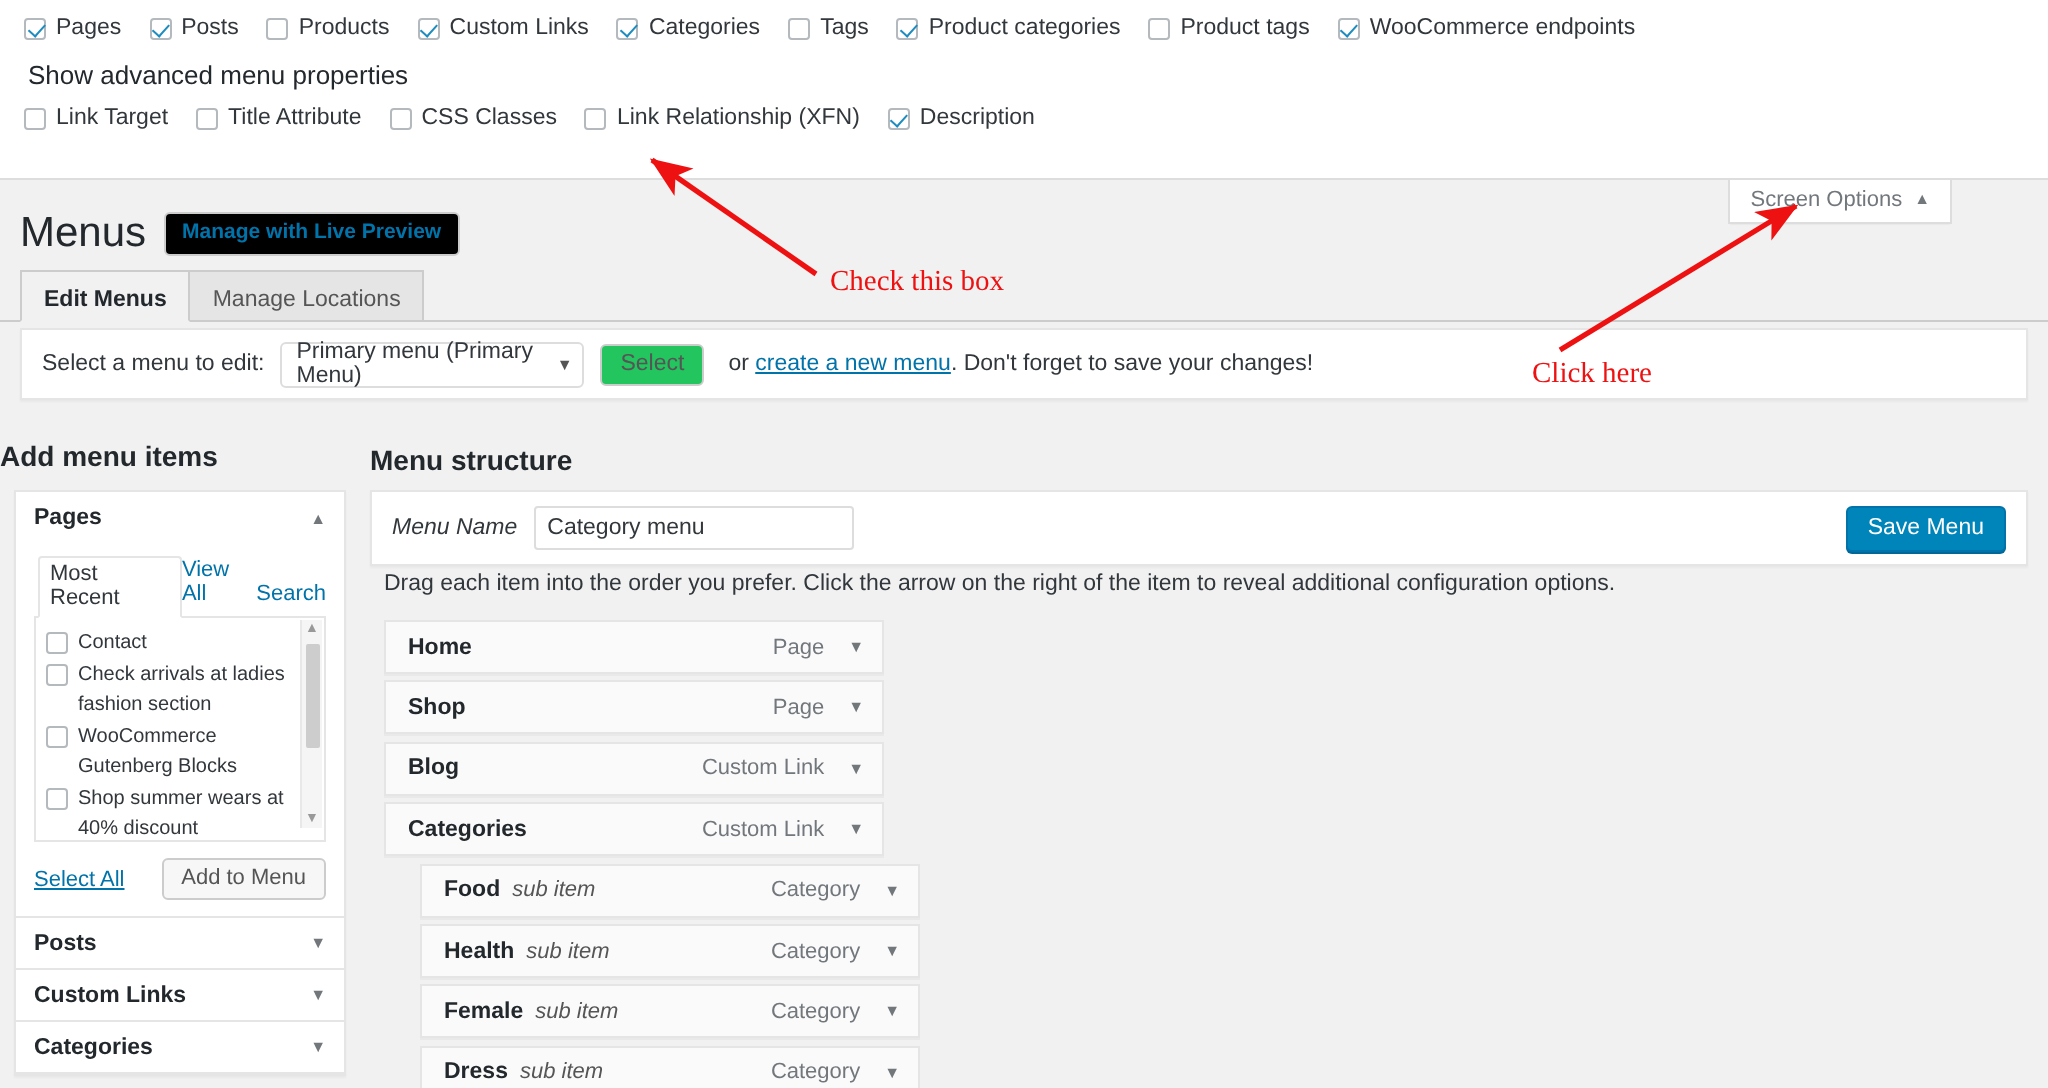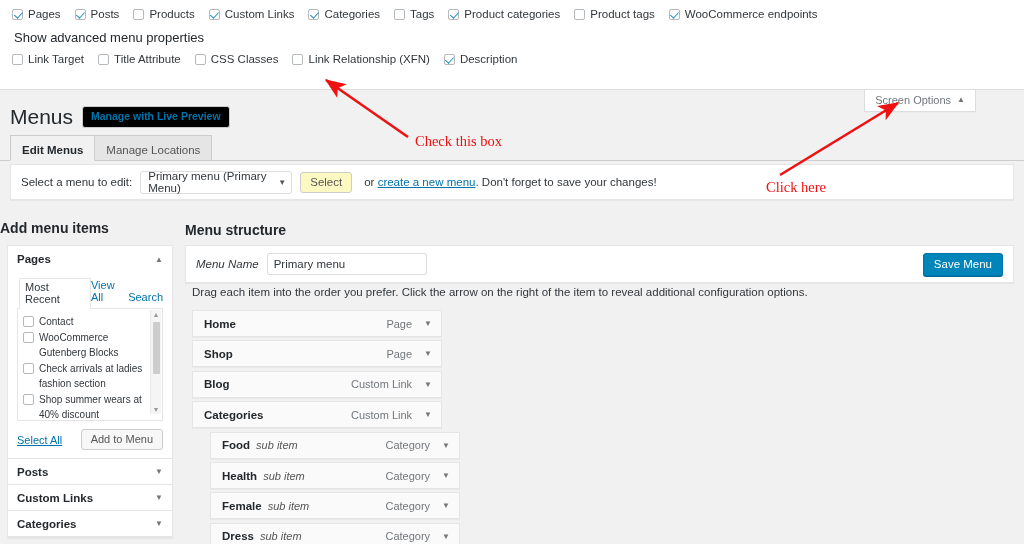--- a/index.html
+++ b/index.html
@@ -184,21 +184,21 @@
     font-size: 11.5px;
     color: #32373c;
     display: flex;
     align-items: center;
     justify-content: space-between;
     padding: 0 5px 0 7px;
     box-sizing: border-box;
   }
   .caret-down-sm { font-size: 8px; color: #555; }
   #select-btn {
-    background: #fef9c3;
+    background: #22c55e;
     border: 1px solid #ccc;
     border-radius: 3px;
     font-size: 11.5px;
     color: #555;
     padding: 3px 9px 4px 9px;
   }
   .sm-tail { font-size: 11.5px; color: #32373c; margin-left: 4px; }
   .sm-tail a { color: #0073aa; text-decoration: underline; }
 
   
@@ -521,25 +521,25 @@
         <span class="pg-tab">Search</span>
       </div>
     <div class="pg-list">
       <div id="pg-items">
           <div class="pg-item">
             <span class="box"></span>
             <span class="txt">Contact</span>
           </div>
           <div class="pg-item">
             <span class="box"></span>
-            <span class="txt">WooCommerce Gutenberg Blocks</span>
+            <span class="txt">Check arrivals at ladies fashion section</span>
           </div>
           <div class="pg-item">
             <span class="box"></span>
-            <span class="txt">Check arrivals at ladies fashion section</span>
+            <span class="txt">WooCommerce Gutenberg Blocks</span>
           </div>
           <div class="pg-item">
             <span class="box"></span>
             <span class="txt">Shop summer wears at 40% discount</span>
           </div>
         </div>
       <div class="scrollbar">
         <span class="sb-arrow">▲</span>
         <span class="sb-arrow">▼</span>
         <div class="sb-thumb"></div>
@@ -560,21 +560,21 @@
   </div>
   <div class="acc-head">
     <span>Categories</span>
     <span class="acc-toggle">▼</span>
   </div>
 </div>
 
 <div id="menu-name-bar">
   <span id="menu-name-label">Menu Name</span>
   <div id="menu-name-input">
-    <span>Primary menu</span>
+    <span>Category menu</span>
   </div>
   <span id="save-menu-btn">Save Menu</span>
 </div>
 <div id="drag-hint">Drag each item into the order you prefer. Click the arrow on the right of the item to reveal additional configuration options.</div>
 <div id="menu-items-container">
     <div class="menu-item" style="left: 192px; width: 250px; top: 310px;">
       <span class="mi-title">Home</span>
       <span class="mi-type">Page</span>
       <span class="mi-caret">▼</span>
     </div>

